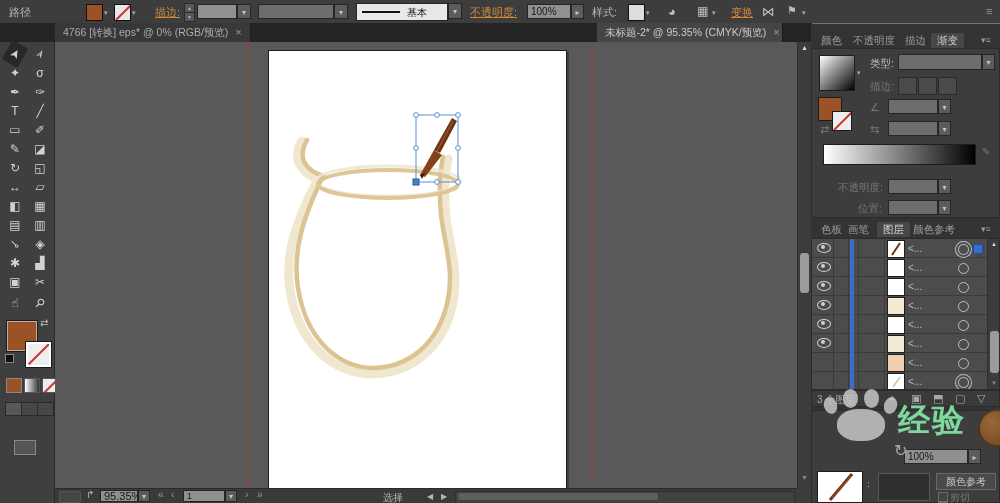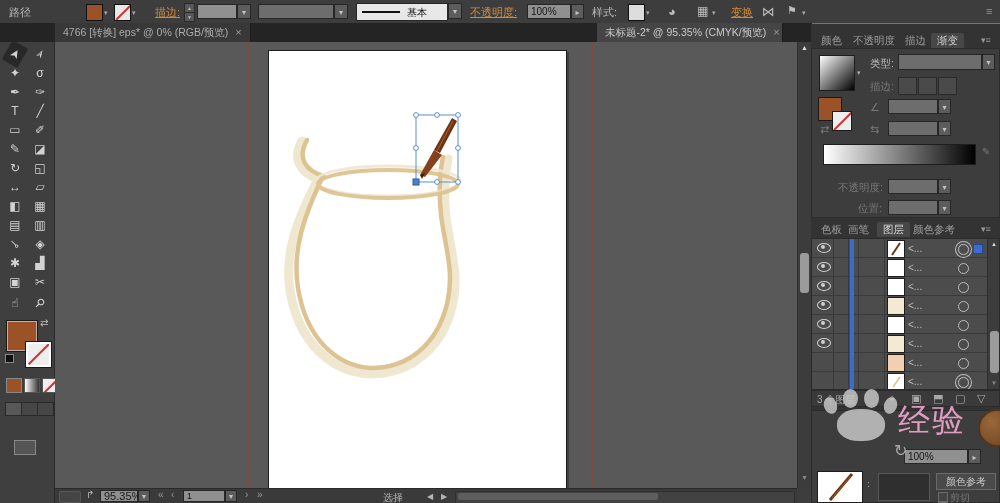--- a/index.html
+++ b/index.html
@@ -368,18 +368,18 @@
       <i class="a" style="left:2px;top:1px;width:200px;height:7px;background:#5e5e5e;border-radius:2px"></i>
     </span>
   </div>
 
   <div class="a wmark" style="left:810px;top:385px;width:190px;height:75px;z-index:50">
     <span class="toe" style="left:14px;top:12px;width:13px;height:17px;transform:rotate(-20deg)"></span>
     <span class="toe" style="left:33px;top:4px;width:15px;height:19px"></span>
     <span class="toe" style="left:54px;top:4px;width:15px;height:19px"></span>
     <span class="toe" style="left:74px;top:12px;width:13px;height:17px;transform:rotate(20deg)"></span>
     <span class="toe" style="left:27px;top:24px;width:48px;height:32px;border-radius:45%"></span>
-    <span class="a" style="left:88px;top:14px;font-size:32px;font-weight:normal;color:#f9a8d4;opacity:.88;letter-spacing:2px">经验</span>
+    <span class="a" style="left:88px;top:14px;font-size:32px;font-weight:bold;color:#86efac;opacity:.88;letter-spacing:2px">经验</span>
     <span class="a" style="left:168px;top:24px;width:34px;height:34px;background:radial-gradient(circle at 35% 35%,#a06a3a,#6e4420);border:2px solid #55351a;border-radius:50%;opacity:.95"></span>
     <span class="a" style="left:84px;top:56px;font-size:16px;color:#c2c2c2;opacity:.8">↻</span>
   </div>
 
 </div>
 
 </body></html>

